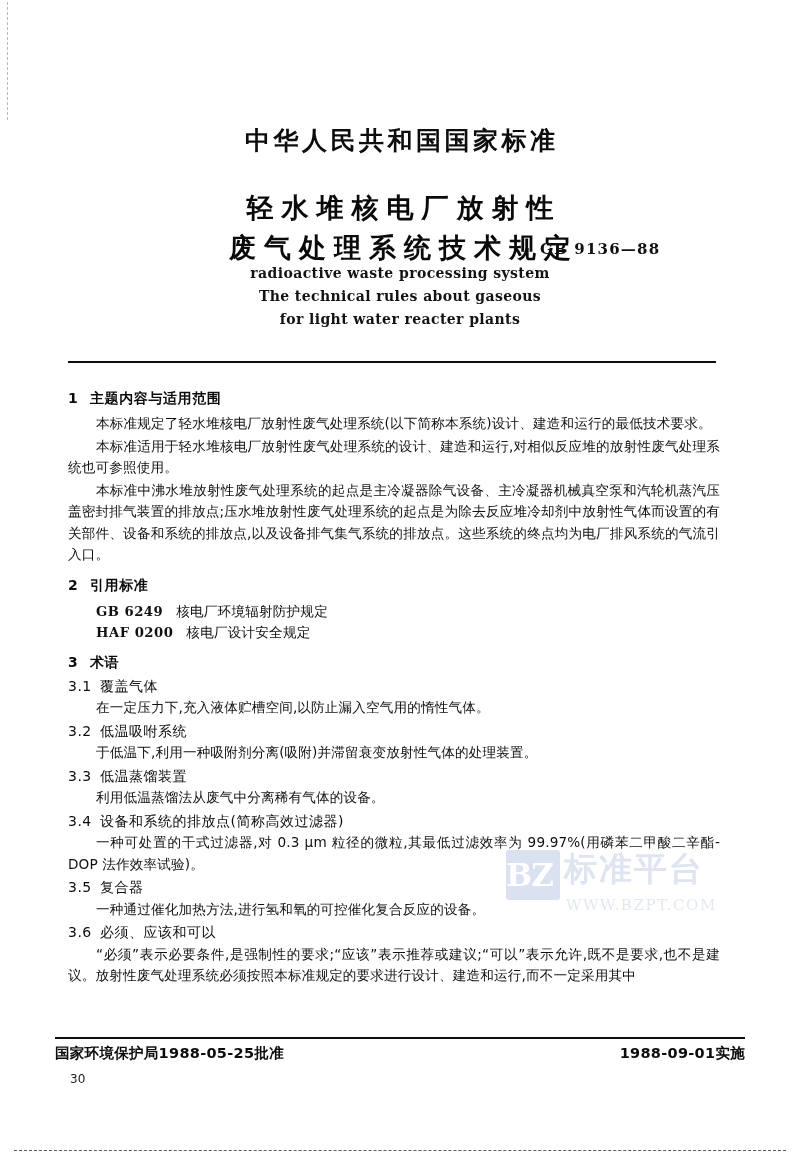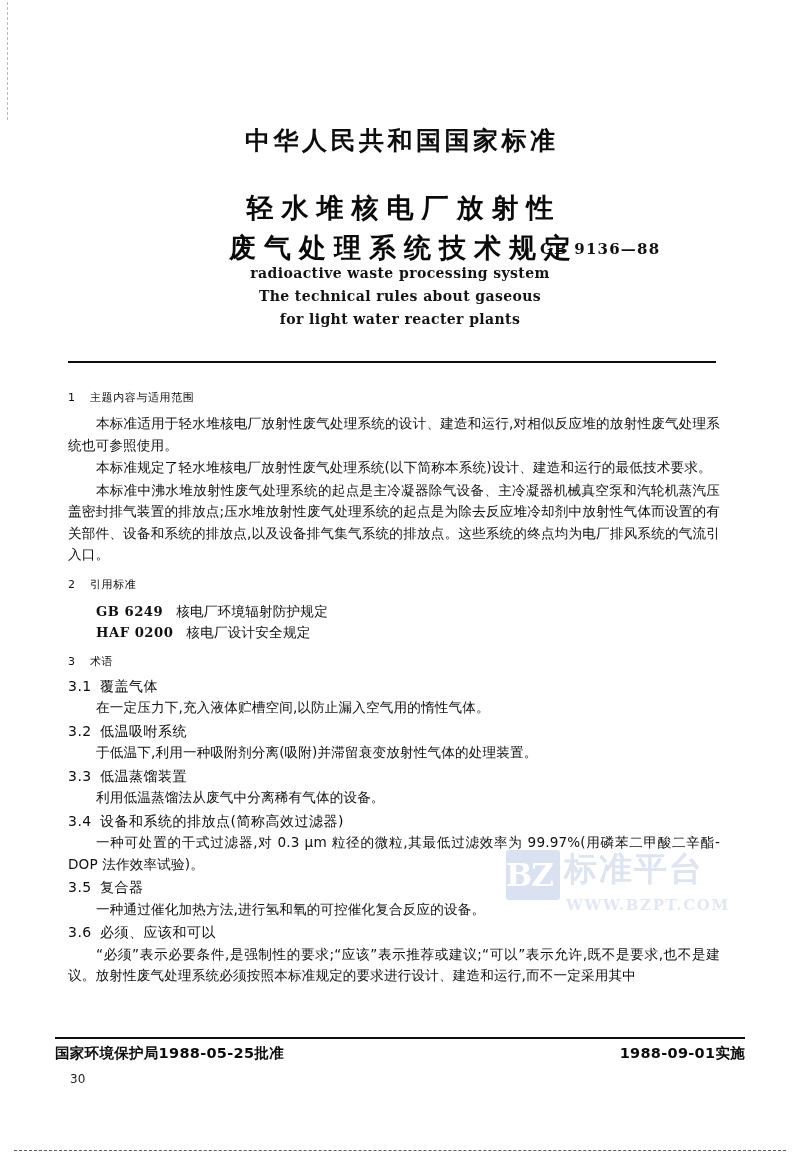--- a/index.html
+++ b/index.html
@@ -115,22 +115,22 @@
 
   
   .body-area {
     position: absolute;
     left: 68px;
     top: 379px;
     width: 652px;
   }
 
   .h-sec {
-    font-size: 11px;
-    font-weight: 400;
+    font-size: 14px;
+    font-weight: 700;
     letter-spacing: 0.6px;
     color: #0c0c0c;
     margin: 9px 0 5px 0;
     line-height: 20px;
   }
   .h-sec .num {
     display: inline-block;
     min-width: 22px;
     font-family: "DejaVu Sans", "Liberation Sans", sans-serif;
   }
@@ -213,21 +213,21 @@
     color: #c2cde6;
     line-height: 46px;
     white-space: nowrap;
   }
   .wm-url {
     position: absolute;
     left: 60px;
     top: 50px;
     font-family: "DejaVu Serif", "Liberation Serif", serif;
     font-size: 15px;
-    font-weight: 700;
+    font-weight: 400;
     letter-spacing: 1.6px;
     color: #c8d2e8;
     white-space: nowrap;
   }
 
   
   .rule-bottom {
     position: absolute;
     left: 55px;
     top: 1037px;
@@ -290,22 +290,22 @@
     <div class="subtitle-line">for light water reacter plants</div>
   </div>
 
   <div class="rule-top"></div>
 
   <div class="body-area">
 
     <div class="h-sec">
       <span class="num">1</span><span>主题内容与适用范围</span>
     </div>
+    <p class="para">本标准规定了轻水堆核电厂放射性废气处理系统(以下简称本系统)设计、建造和运行的最低技术要求。</p>
     <p class="para">本标准适用于轻水堆核电厂放射性废气处理系统的设计、建造和运行,对相似反应堆的放射性废气处理系统也可参照使用。</p>
-    <p class="para">本标准规定了轻水堆核电厂放射性废气处理系统(以下简称本系统)设计、建造和运行的最低技术要求。</p>
     <p class="para">本标准中沸水堆放射性废气处理系统的起点是主冷凝器除气设备、主冷凝器机械真空泵和汽轮机蒸汽压盖密封排气装置的排放点;压水堆放射性废气处理系统的起点是为除去反应堆冷却剂中放射性气体而设置的有关部件、设备和系统的排放点,以及设备排气集气系统的排放点。这些系统的终点均为电厂排风系统的气流引入口。</p>
 
     <div class="h-sec">
       <span class="num">2</span><span>引用标准</span>
     </div>
     <div class="ref-list">
       <div class="ref-item">
         <span class="code">GB 6249</span><span>核电厂环境辐射防护规定</span>
       </div>
       <div class="ref-item">

